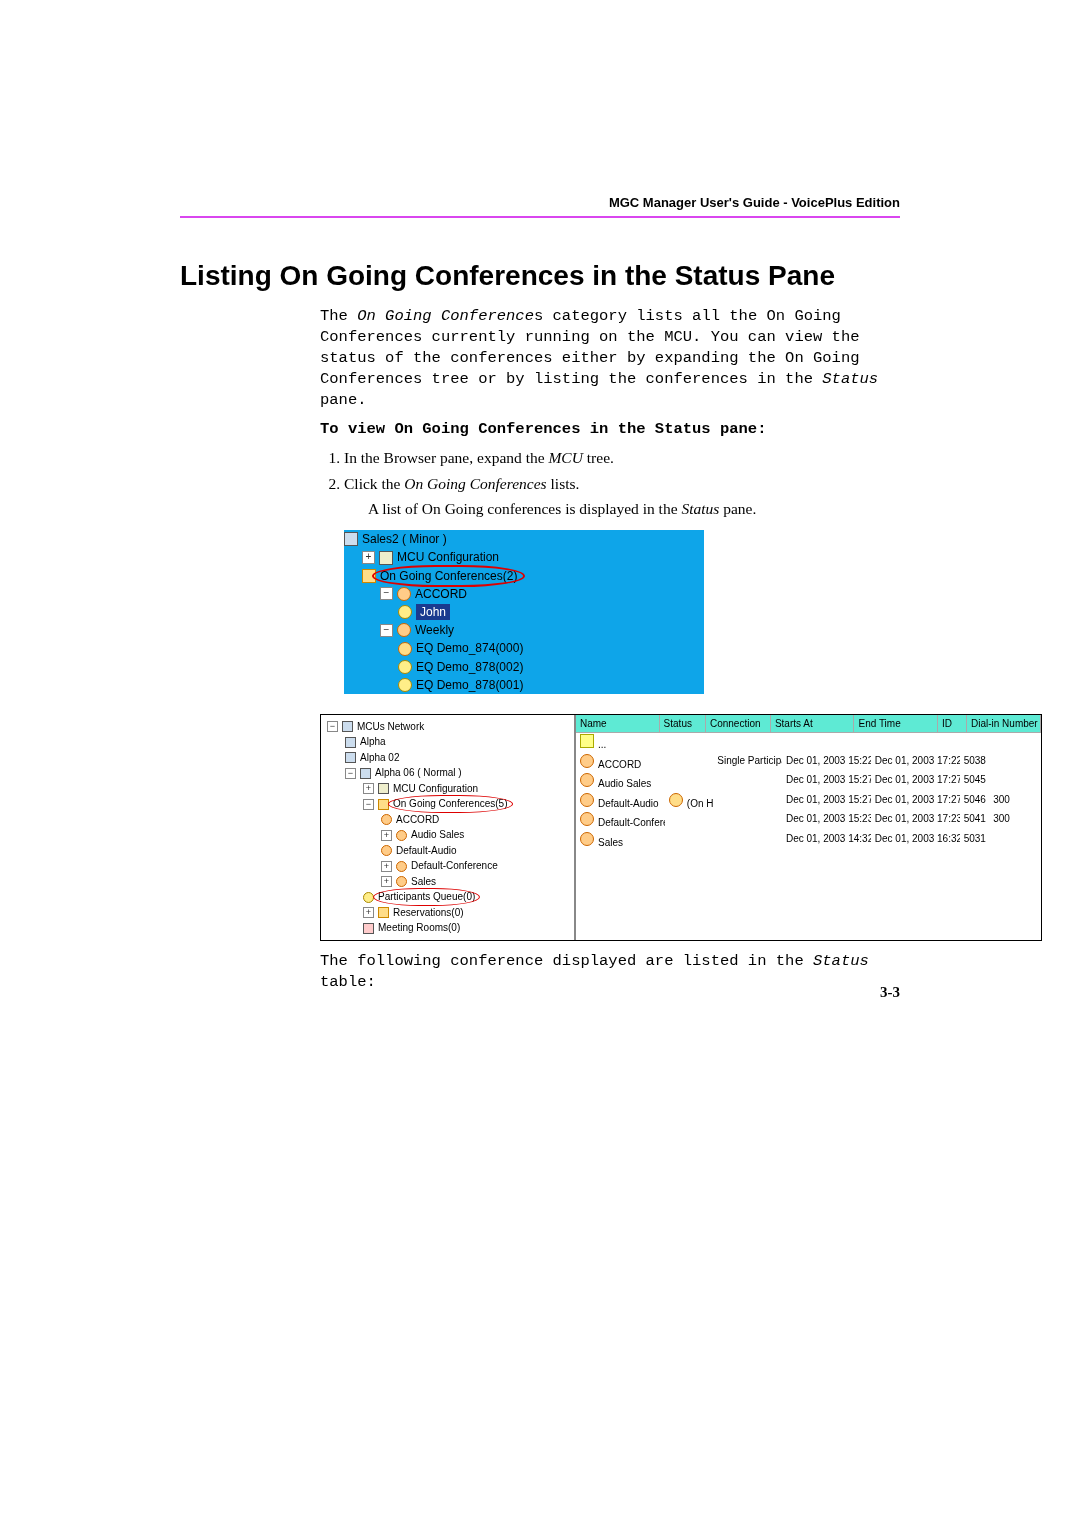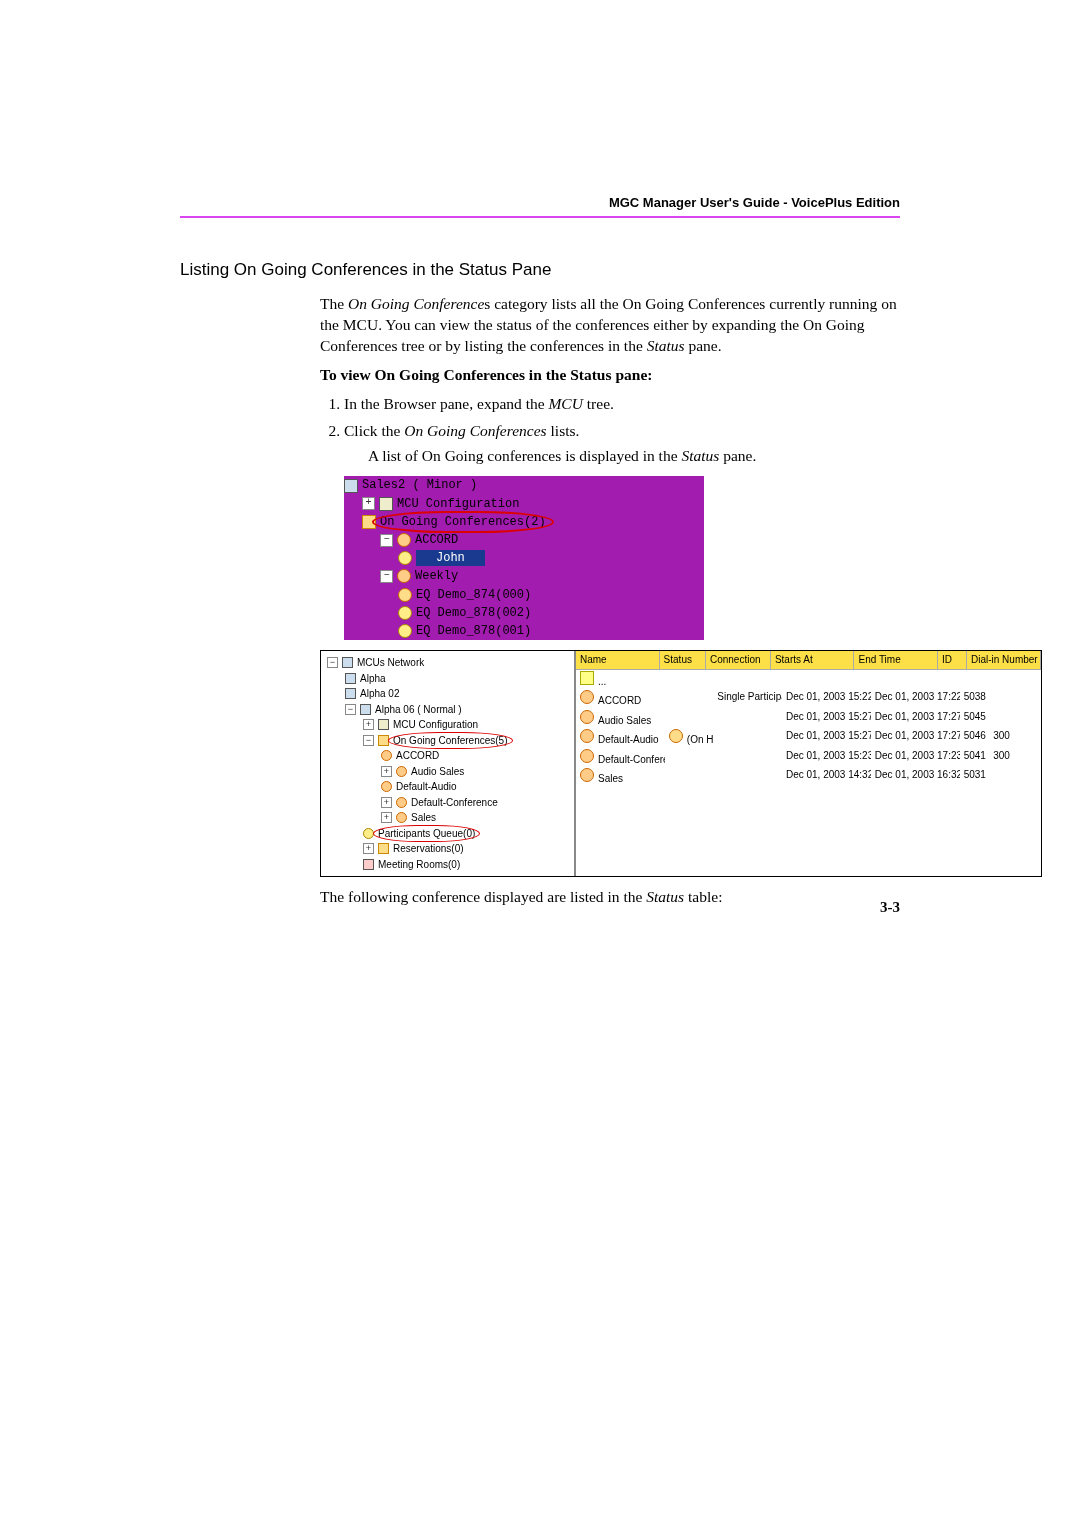--- a/index.html
+++ b/index.html
@@ -26,47 +26,47 @@
     font-weight: bold;
     font-size: 13px;
     padding-bottom: 6px;
     border-bottom: 2px solid #d946ef;
   }
   .content {
     margin-top: 60px;
   }
   h1.section-title {
     font-family: Arial, Helvetica, sans-serif;
-    font-weight: normal;
-    font-size: 17px;
+    font-weight: bold;
+    font-size: 28px;
     margin: 0 0 14px 0;
   }
   .indent-block {
     margin-left: 140px;
     font-size: 15.5px;
     line-height: 1.35;
   }
-  .para { margin: 0 0 8px 0; }
+  .para { margin: 0 0 8px 0; font-family: Liberation Mono, monospace; }
   .bold { font-weight: bold; }
   .ital { font-style: italic; }
   ol.steps {
     margin: 4px 0 8px 0;
     padding-left: 24px;
   }
   ol.steps li { margin-bottom: 6px; }
   .step-sub {
     margin: 4px 0 6px 24px;
   }
 
   
   .tree-box {
-    margin: 10px 0 10px 0;
-    font-family: Liberation Mono, monospace;
+    margin: 10px 0 20px 0;
+    font-family: Liberation Sans, sans-serif;
     font-size: 12px;
-    background: #a21caf;
+    background: #0ea5e9;
     color: #000;
     width: 360px;
   }
   .tree-row {
     display: flex;
     align-items: center;
     padding: 1px 0;
     white-space: nowrap;
   }
   .t-indent-0 { padding-left: 0; }
@@ -94,21 +94,21 @@
   .ic-server { background: #cde; }
   .ic-gear   { background: #eec; }
   .ic-conf   { background: #fd8; border-color:#c80; }
   .ic-people { background: #fc8; border-color:#c60; border-radius:50%; }
   .ic-user   { background: #fe8; border-color:#a80; border-radius:50%; }
   .ic-group  { background: #fd8; border-color:#c60; border-radius:50%; }
   .ic-mr     { background: #fcc; }
   .sel {
     background: #1a3a8f;
     color: #fff;
-    padding: 0 20px;
+    padding: 0 4px;
   }
   .red-oval {
     position: relative;
   }
   .red-oval::after {
     content: "";
     position: absolute;
     left: -8px; right: -8px; top: -3px; bottom: -3px;
     border: 2px solid #d00;
     border-radius: 50% / 60%;
@@ -133,21 +133,21 @@
     box-sizing: border-box;
   }
   .status-right {
     flex: 1;
     padding: 0;
     box-sizing: border-box;
     overflow: hidden;
   }
   .grid-header {
     display: flex;
-    background: #fde047;
+    background: #5eead4;
     border-bottom: 1px solid #aaa;
     font-size: 10px;
   }
   .grid-header div {
     padding: 2px 4px;
     border-right: 1px solid #aaa;
     white-space: nowrap;
   }
   .col-name   { width: 120px; }
   .col-status { width: 60px; }

